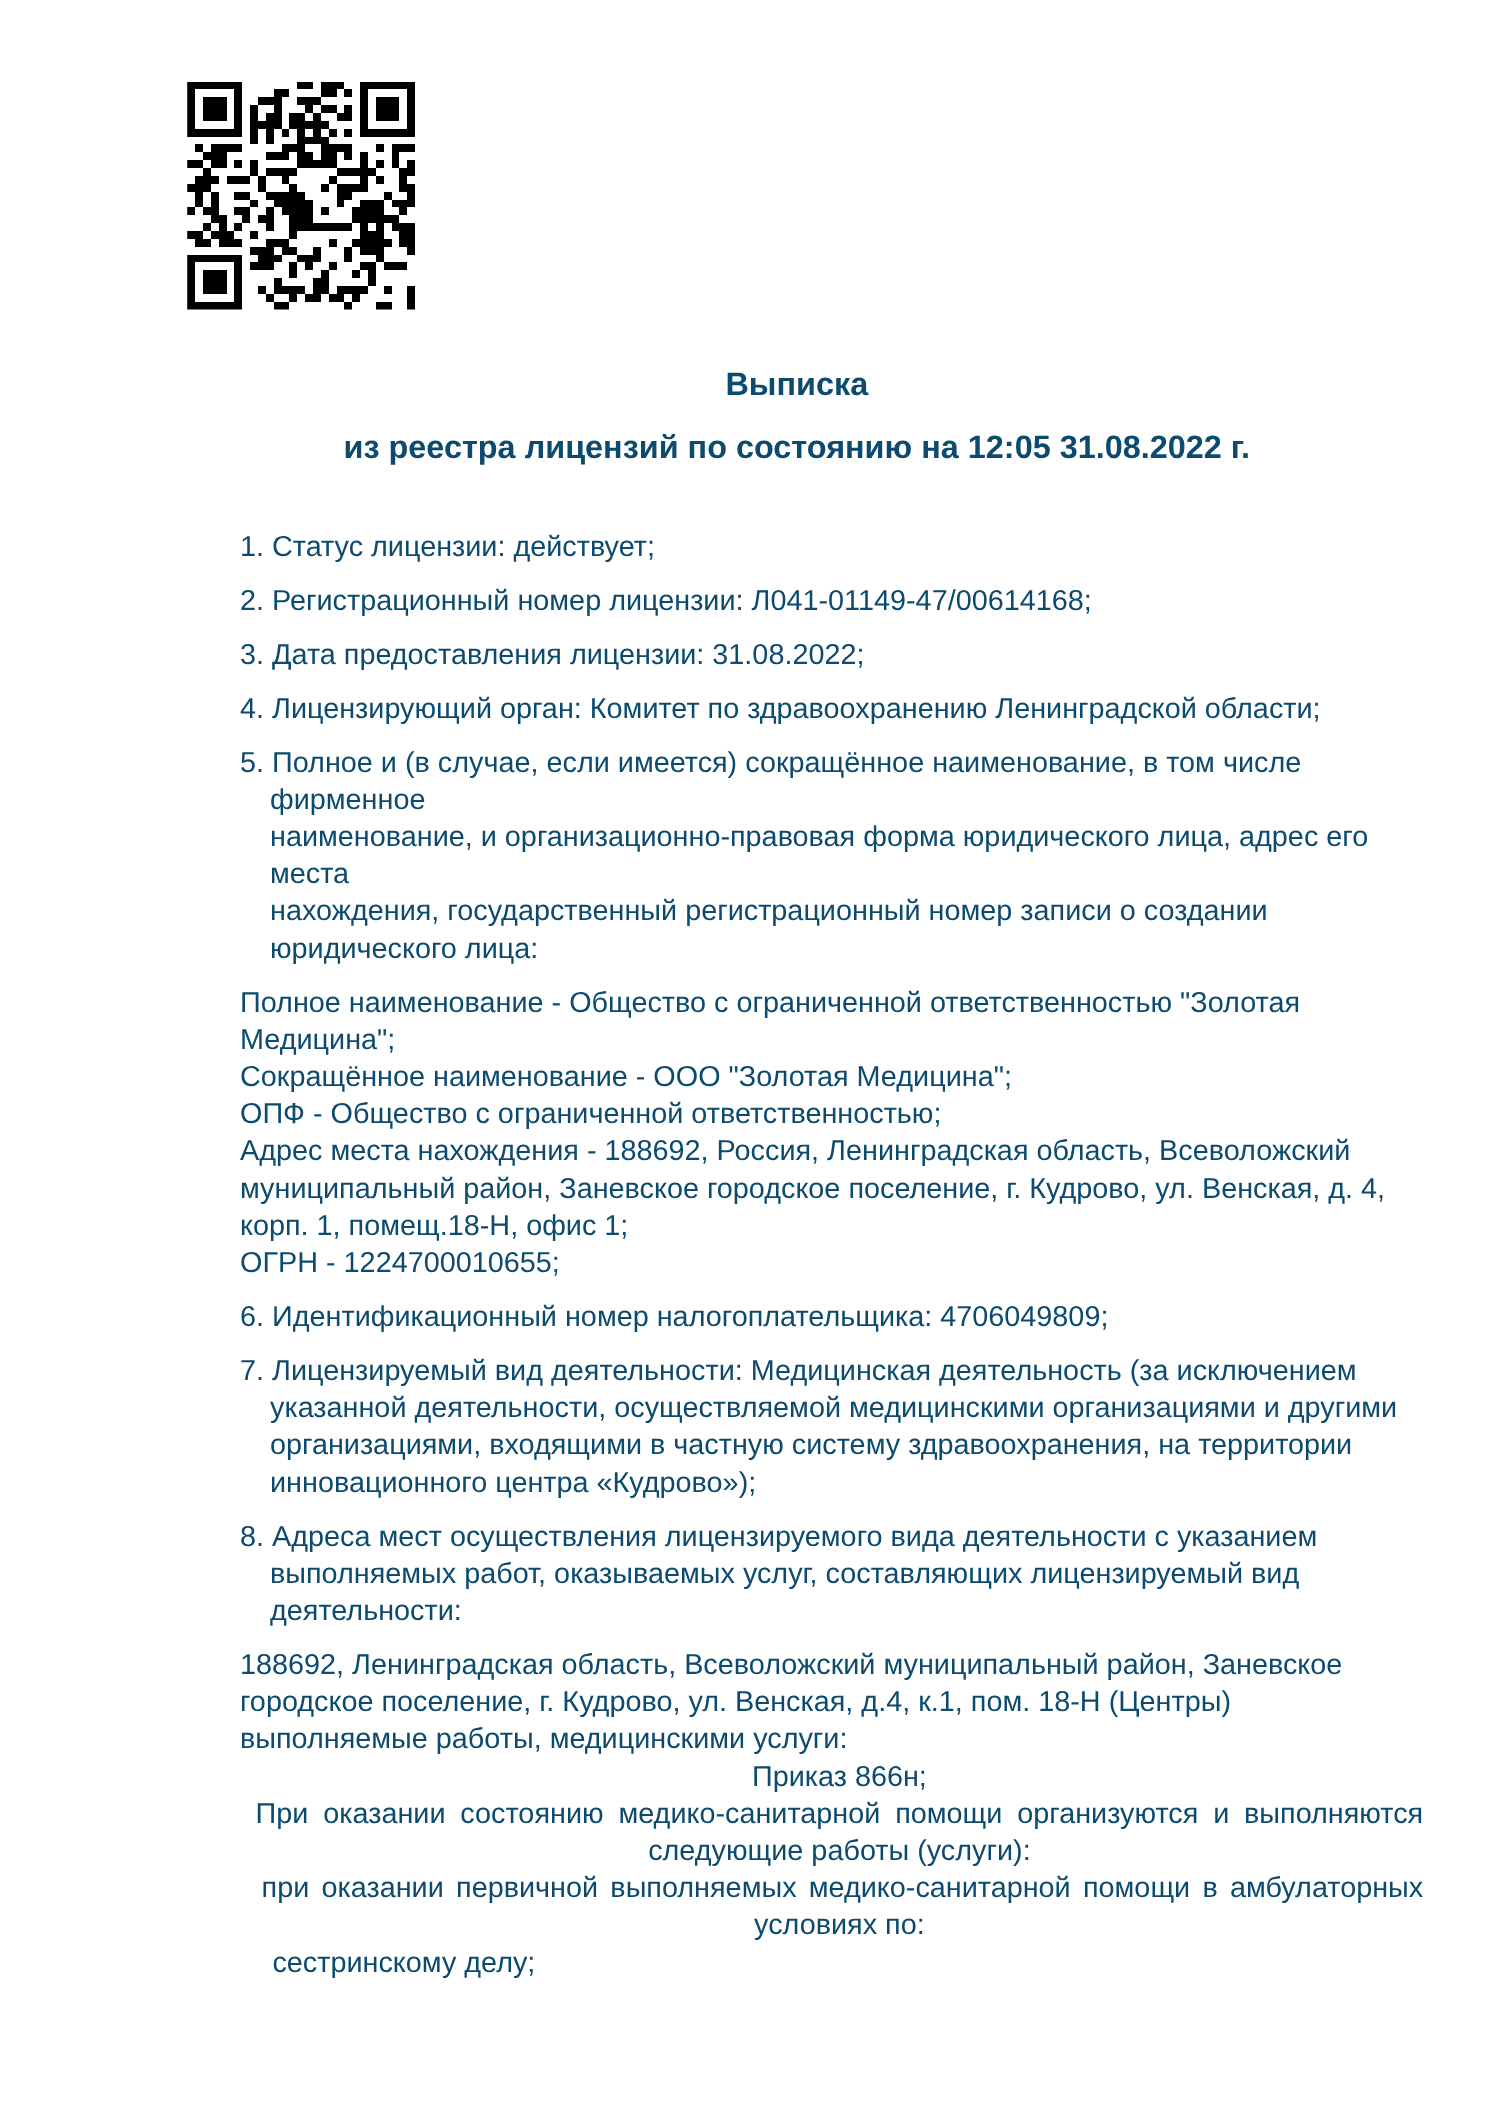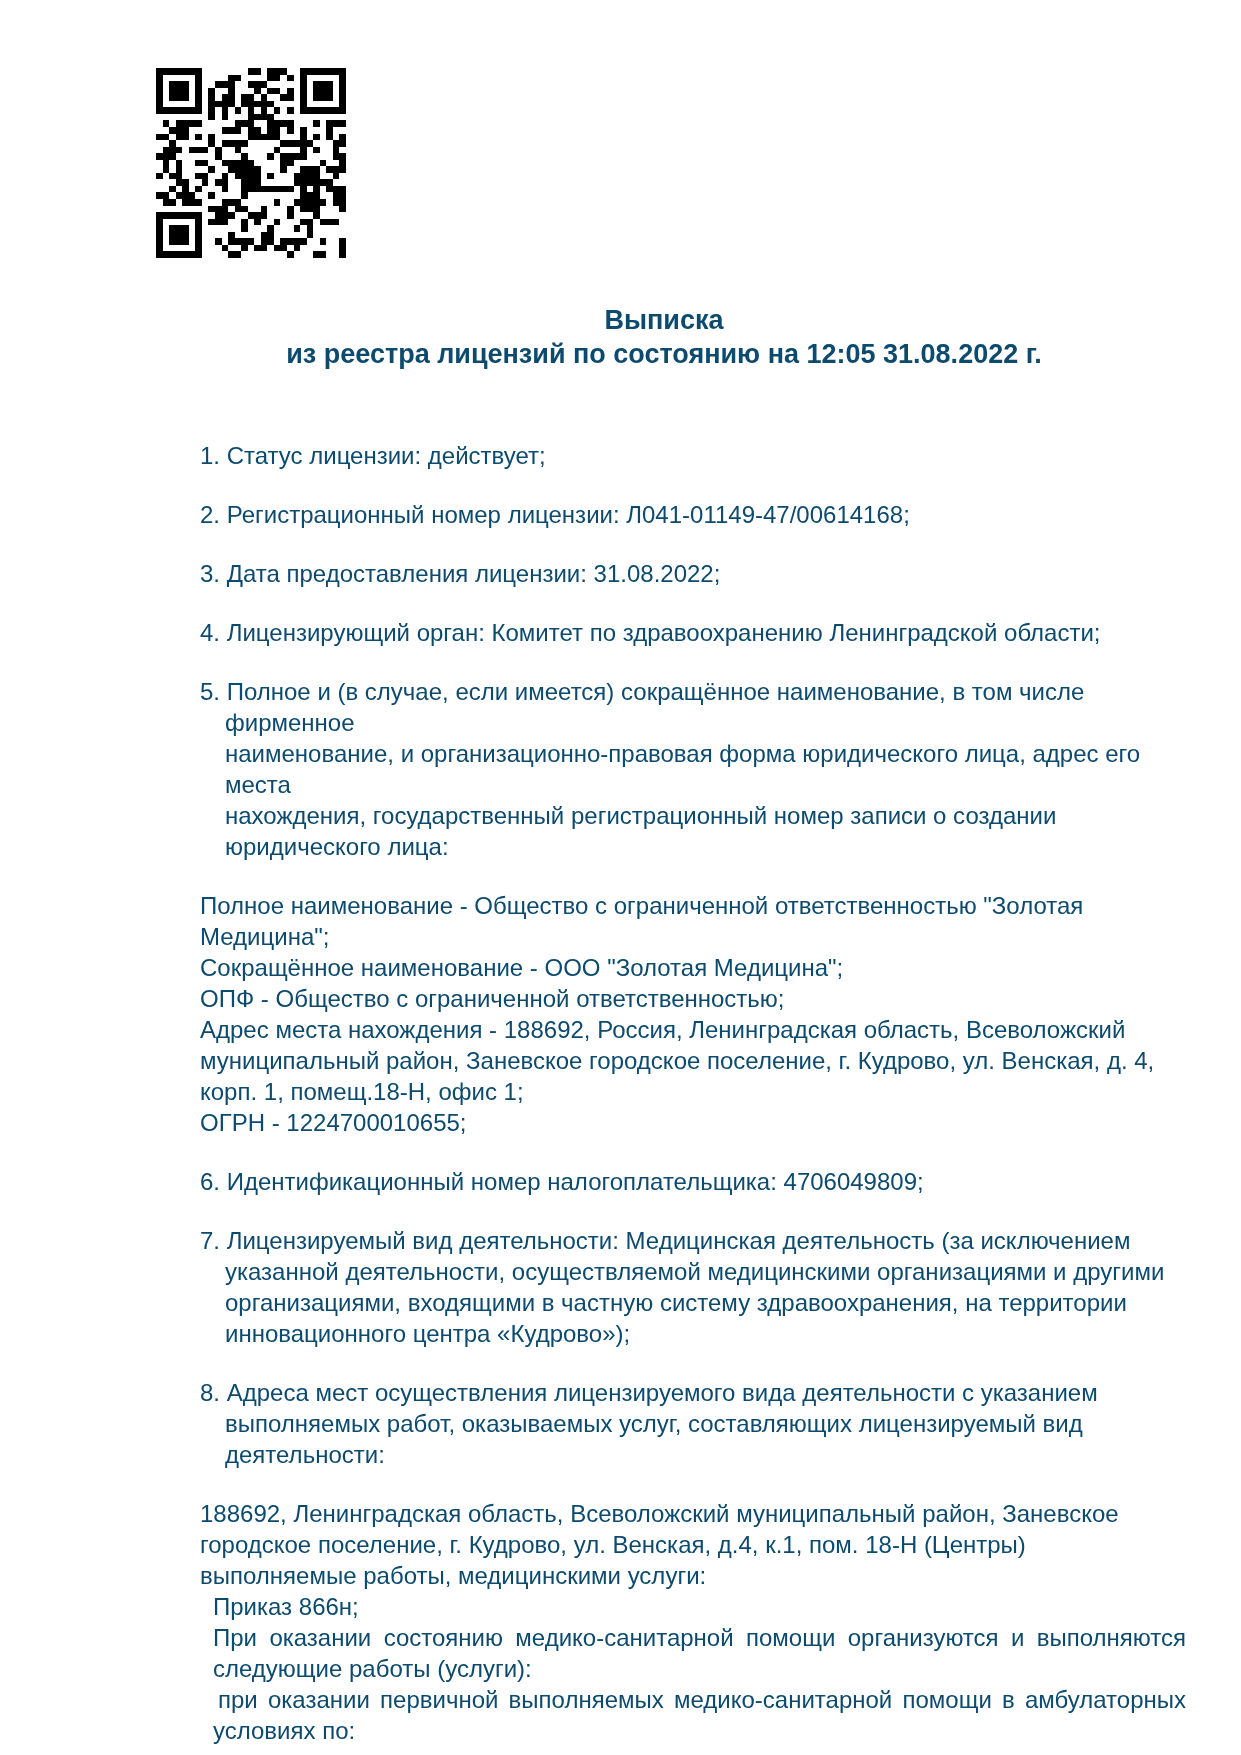--- a/index.html
+++ b/index.html
@@ -23,36 +23,37 @@
     position: absolute;
     left: 200px;
     top: 303px;
     width: 928px;
     text-align: center;
     font-weight: bold;
     font-size: 27px;
     line-height: 34px;
   }
   .heading .subtitle {
+    margin-top: 19px;
   }
   .body-text {
     position: absolute;
     left: 200px;
     top: 440px;
     width: 986px;
     font-size: 24px;
     line-height: 31px;
     text-align: left;
   }
-  .block { margin-top: 28px; }
+  .block { margin-top: 14px; }
   .block:first-child { margin-top: 0; }
   .block.item .line { padding-left: 25px; }
   .block.item .line.first { text-indent: -25px; }
   .num { white-space: pre; }
-  .line.ind1 { padding-left: 13px; }
+  .line.ind1 { padding-left: 13px; text-align: center; }
   .line.ind2 { padding-left: 18px; }
   .line.ind3 { padding-left: 27px; }
   .line.just {
     text-align: justify;
     text-align-last: justify;
   }
 </style>
 </head>
 <body>
 

